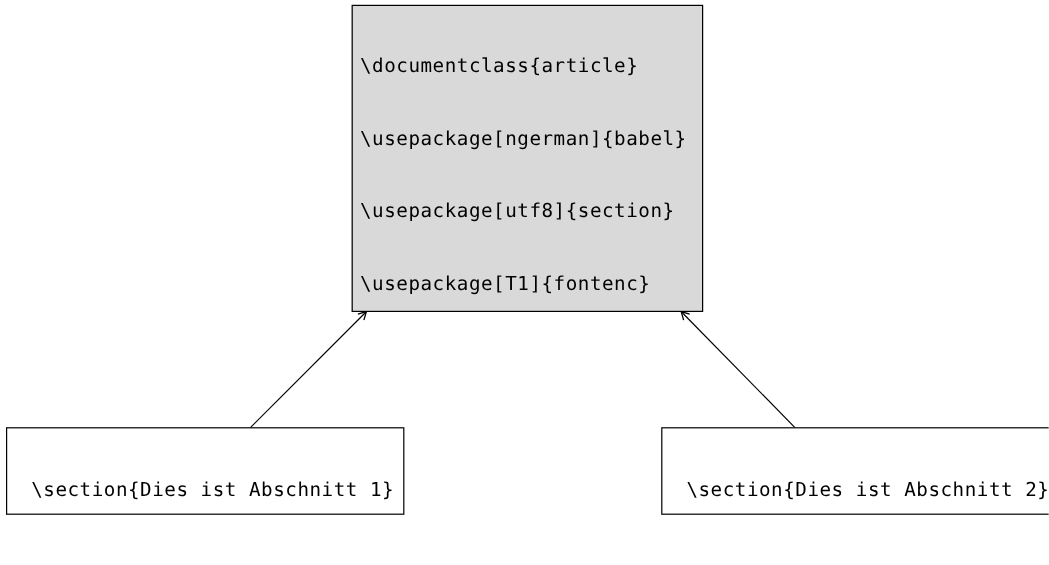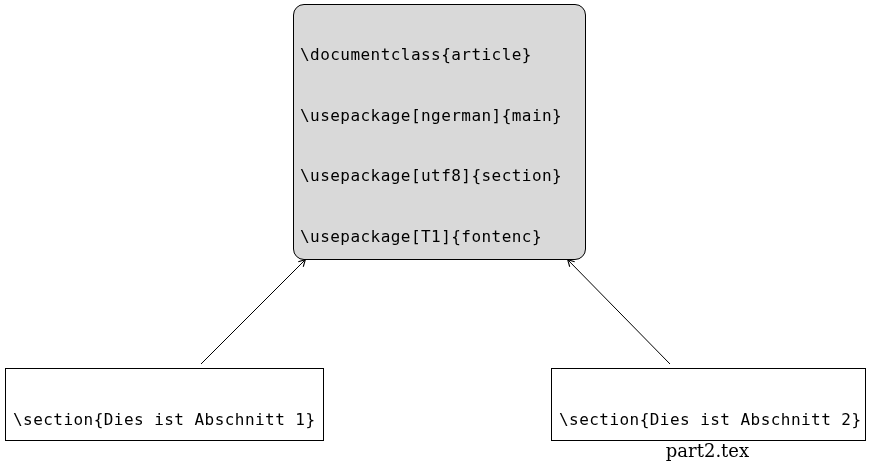--- a/index.html
+++ b/index.html
@@ -33,31 +33,30 @@
     white-space: pre;
     overflow: hidden;
   }
   .codebox.main {
     left: 293px;
     top: 4px;
     width: 285px;
     height: 252px;
     background: #d9d9d9;
     padding: 1px 0 1px 6px;
-    border-radius: 11px;
   }
   .codebox.main .code-line {
     line-height: 22.7px;
     height: 22.7px;
   }
   .codebox.part {
-    top: 368px;
+    top: 356px;
     height: 69px;
     background: #ffffff;
-    padding: 1px 0 1px 7px;
+    padding: 1px 0 1px 20px;
   }
   .codebox.part .code-line {
     line-height: 23px;
     height: 23px;
   }
   .codebox.part1 {
     left: 5px;
     width: 310px;
   }
   .codebox.part2 {
@@ -98,21 +97,21 @@
       <marker id="arrowhead" markerWidth="10" markerHeight="10" refX="7" refY="4.5" orient="auto" markerUnits="userSpaceOnUse">
         <path d="M1,1 L7.5,4.5 L1,8" fill="none" stroke="#000000" stroke-width="1.1"></path>
       </marker>
     </defs>
     <line x1="201" y1="364" x2="305" y2="260" stroke="#000000" stroke-width="1" marker-end="url(#arrowhead)"></line>
     <line x1="670" y1="364" x2="568" y2="260" stroke="#000000" stroke-width="1" marker-end="url(#arrowhead)"></line>
   </svg>
 
   <div class="codebox main">
     <div class="code-line">\documentclass{article}</div>
-    <div class="code-line">\usepackage[ngerman]{main}</div>
+    <div class="code-line">\usepackage[ngerman]{babel}</div>
     <div class="code-line">\usepackage[utf8]{section}</div>
     <div class="code-line">\usepackage[T1]{fontenc}</div>
     
     
     
     
     
     
     
   </div>
@@ -121,15 +120,14 @@
     <div class="code-line">\section{Dies ist Abschnitt 1}</div>
     
     
   </div>
 
   <div class="codebox part part2">
     <div class="code-line">\section{Dies ist Abschnitt 2}</div>
     
     
   </div>
-  <div class="filelabel part2-label">part2.tex</div>
 
 </div>
 
 </body></html>

